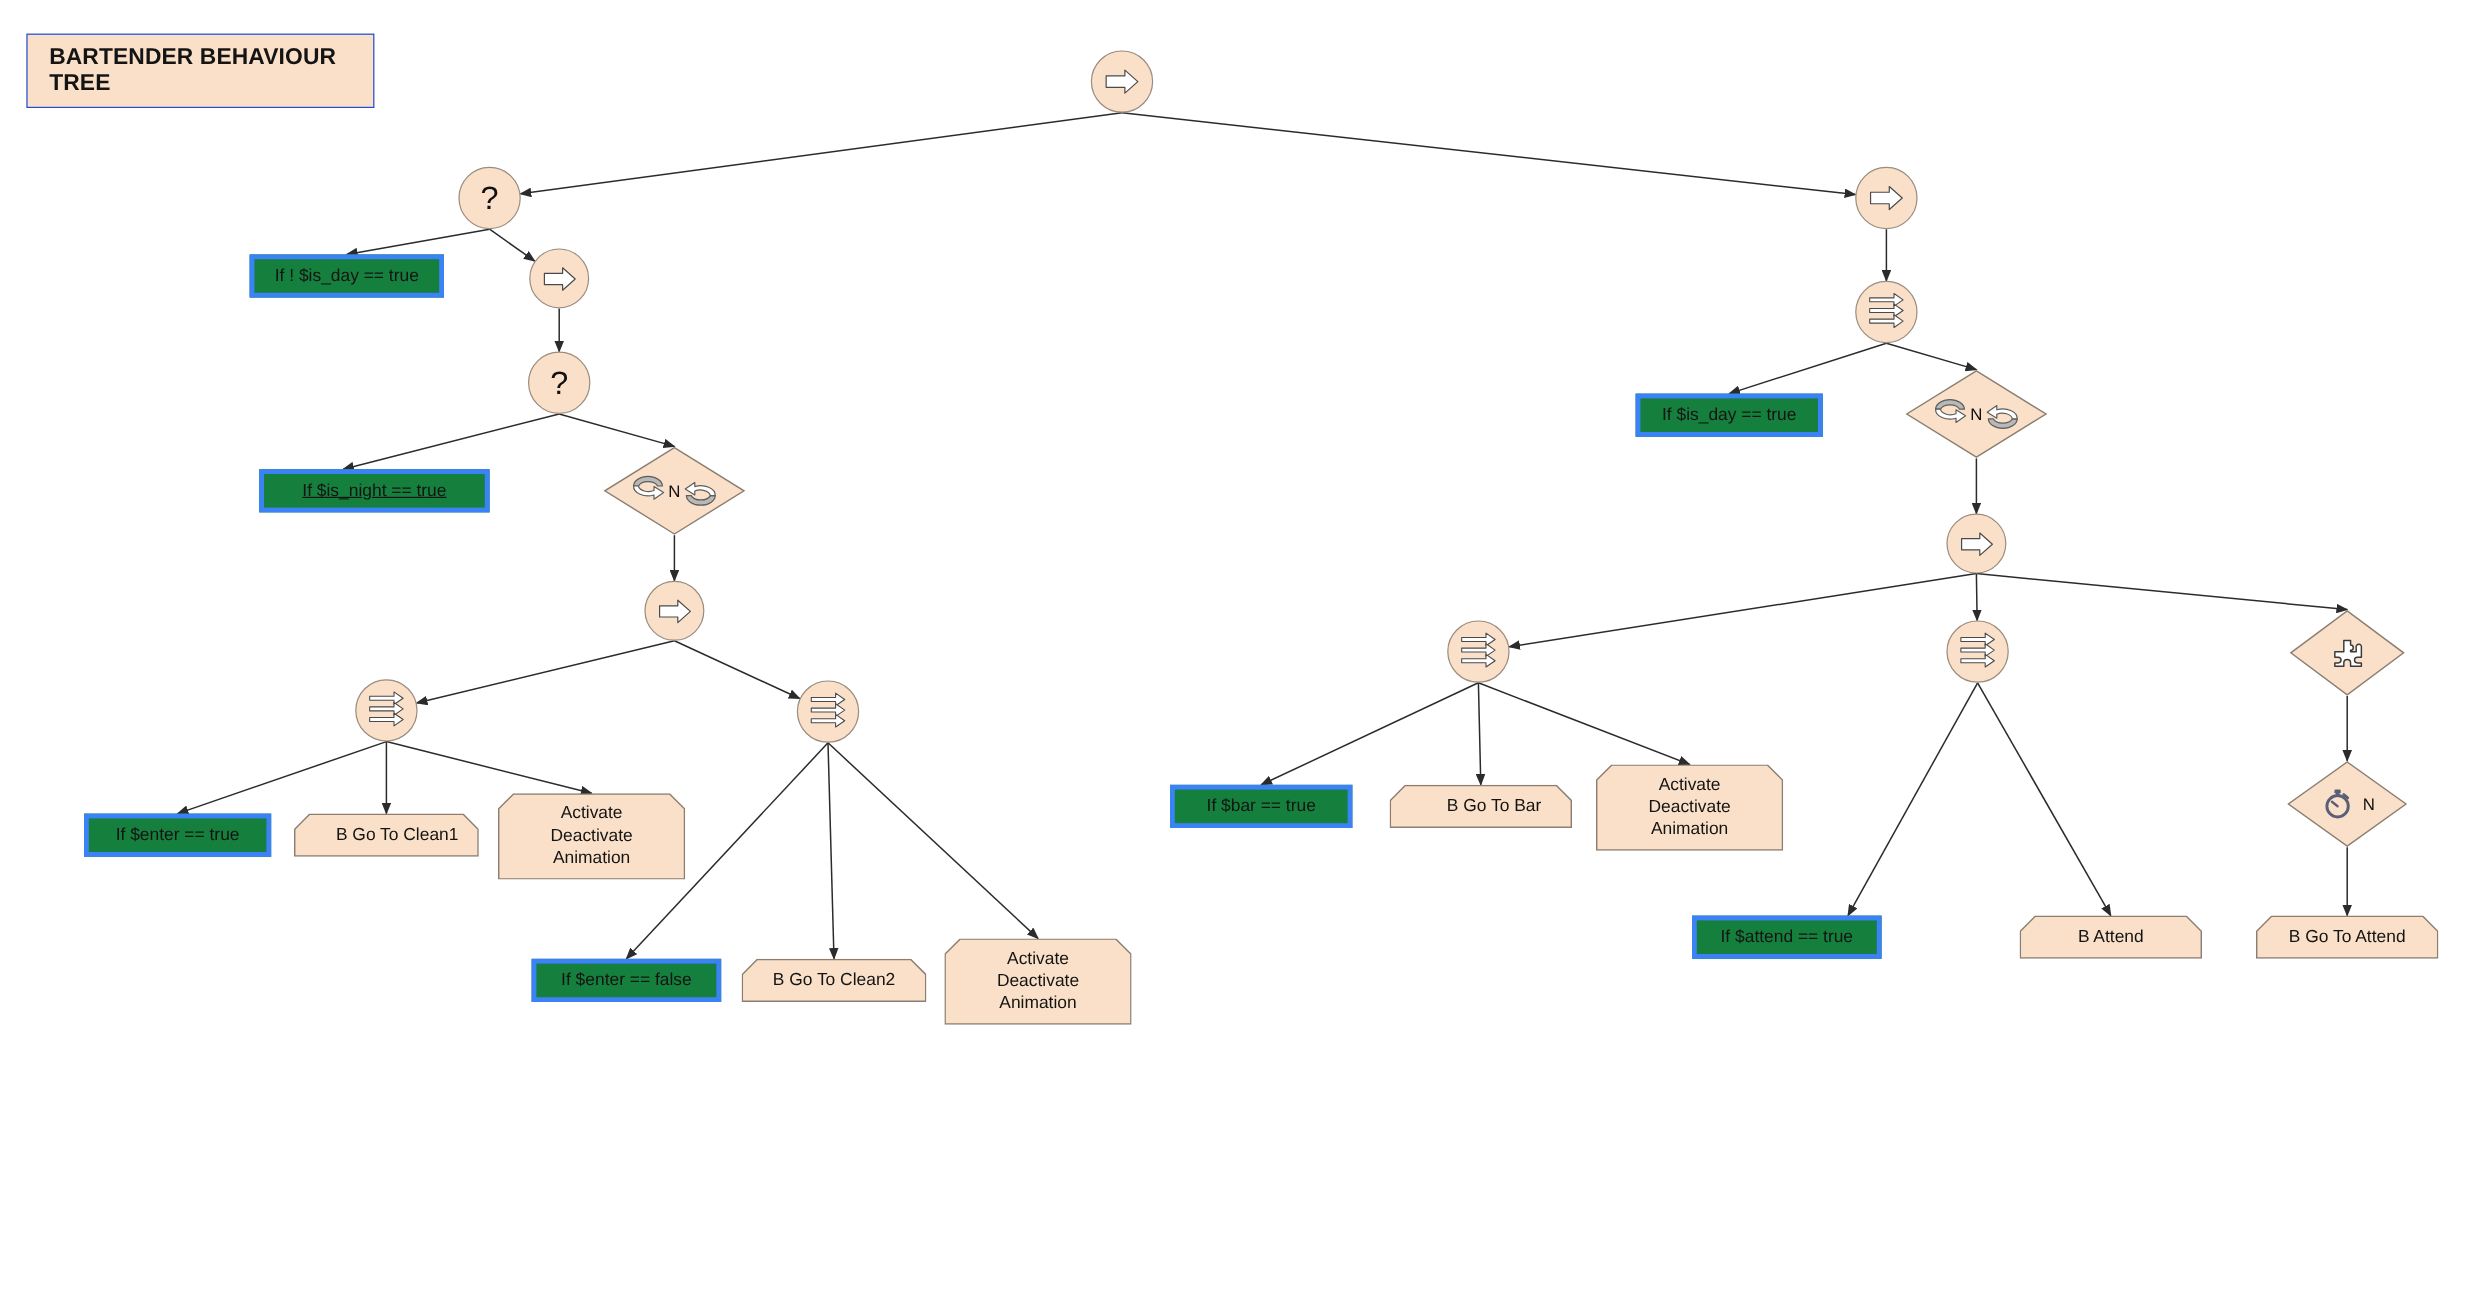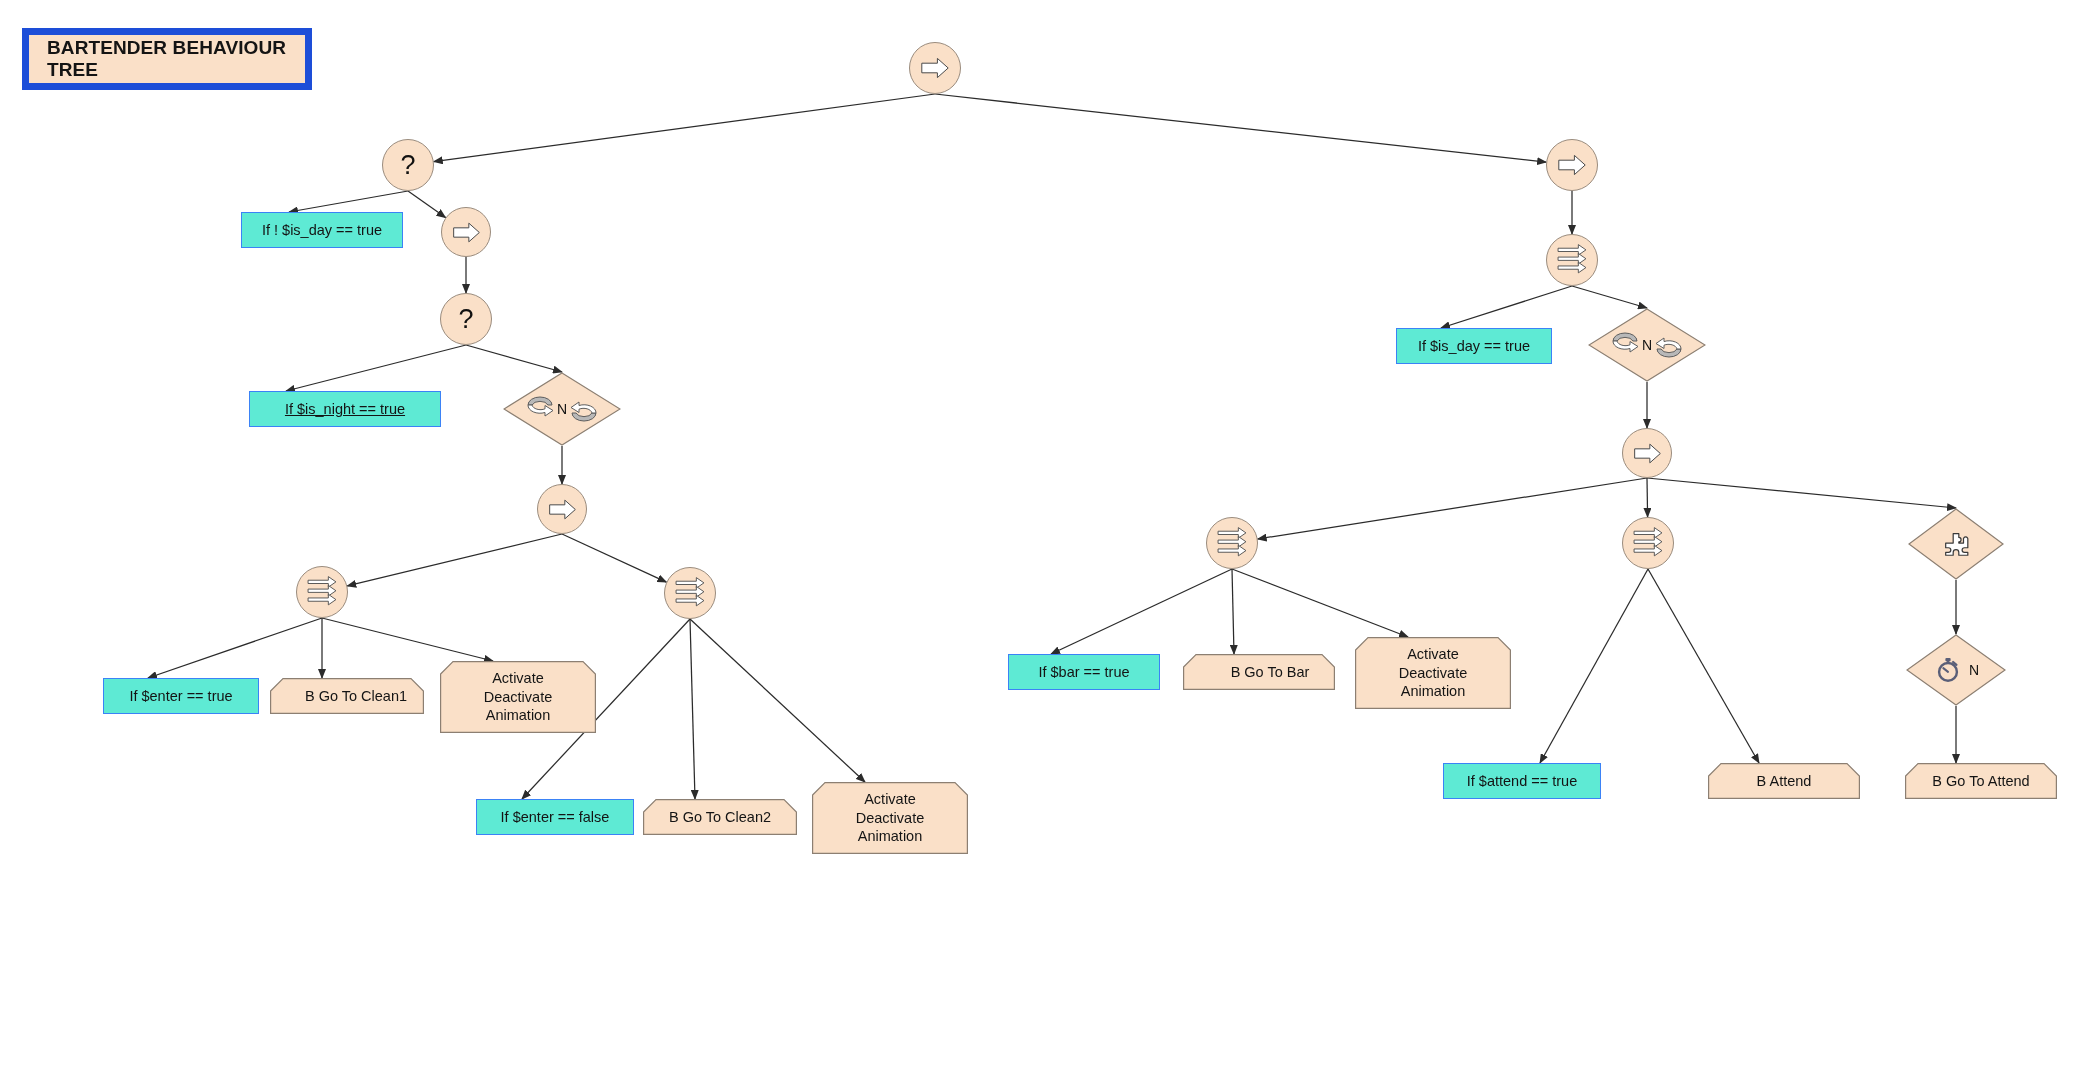--- a/index.html
+++ b/index.html
@@ -34,21 +34,21 @@
     left: 0; top: 0;
     width: 2073px;
     height: 1074px;
   }
 
   
   .title-box {
     position: absolute;
     box-sizing: border-box;
     background: #fae0c8;
-    border: 7px solid #1d4ed8;
+    border: 1px solid #1d4ed8;
     display: flex;
     align-items: center;
     padding-left: 18px;
   }
   .title-box .title-text {
     font-size: 19px;
     font-weight: bold;
     color: #141414;
     letter-spacing: 0.1px;
   }
@@ -105,31 +105,29 @@
     display: flex;
     align-items: center;
     justify-content: center;
     text-align: center;
     font-size: 14.5px;
     color: #141414;
     line-height: 1.28;
     padding: 2px 6px;
   }
   .leaf.cond {
-    background: #5eead4;
-    border: 1px solid #3b82f6;
-    margin-left: 33px;
+    background: #15803d;
+    border: 4px solid #3b82f6;
   }
   .leaf.act {
     background: #fae0c8;
     border: 1px solid #8c7f72;
     
     clip-path: polygon(0 14px, 14px 0, calc(100% - 14px) 0, 100% 14px, 100% 100%, 0 100%);
     border: none;
-    margin-left: 25px;
   }
   .leaf.act .act-border {
     position: absolute;
     left: 0; top: 0; width: 100%; height: 100%;
     pointer-events: none;
   }
   .leaf-label {
     position: relative;
     z-index: 2;
     white-space: pre-line;

